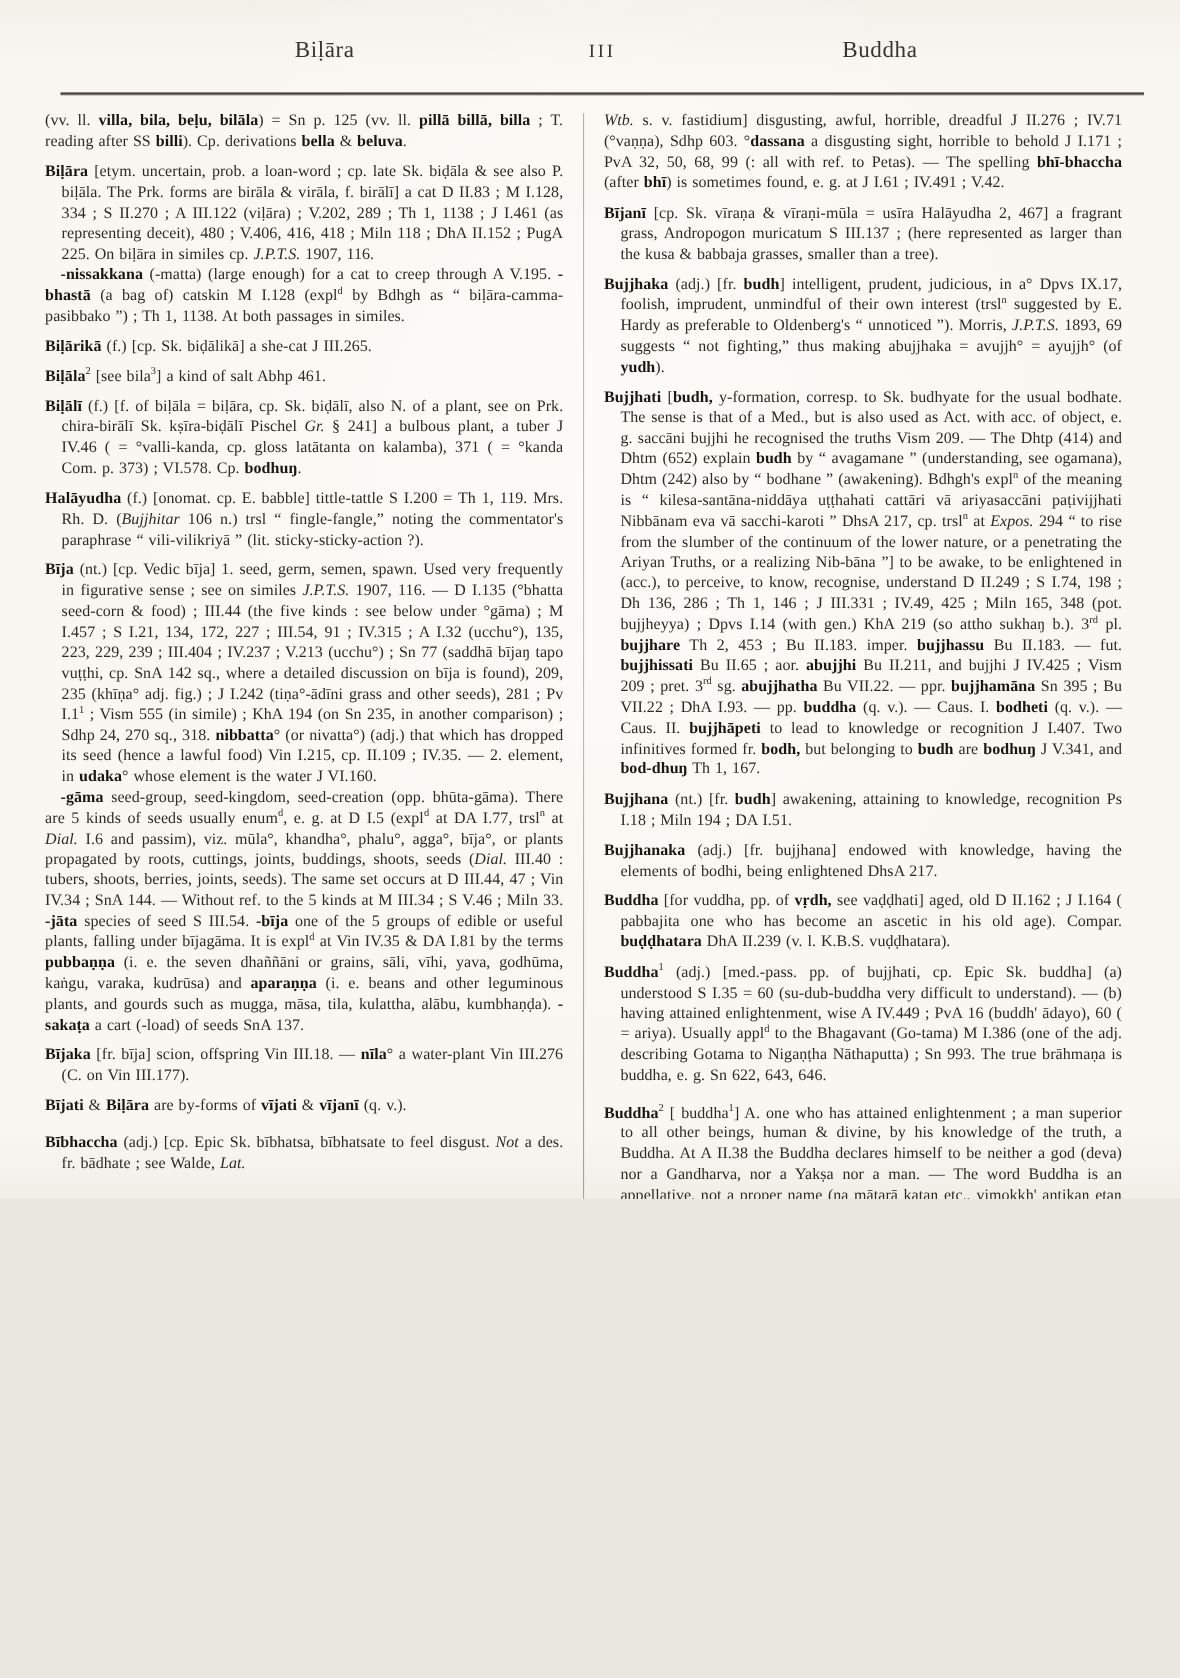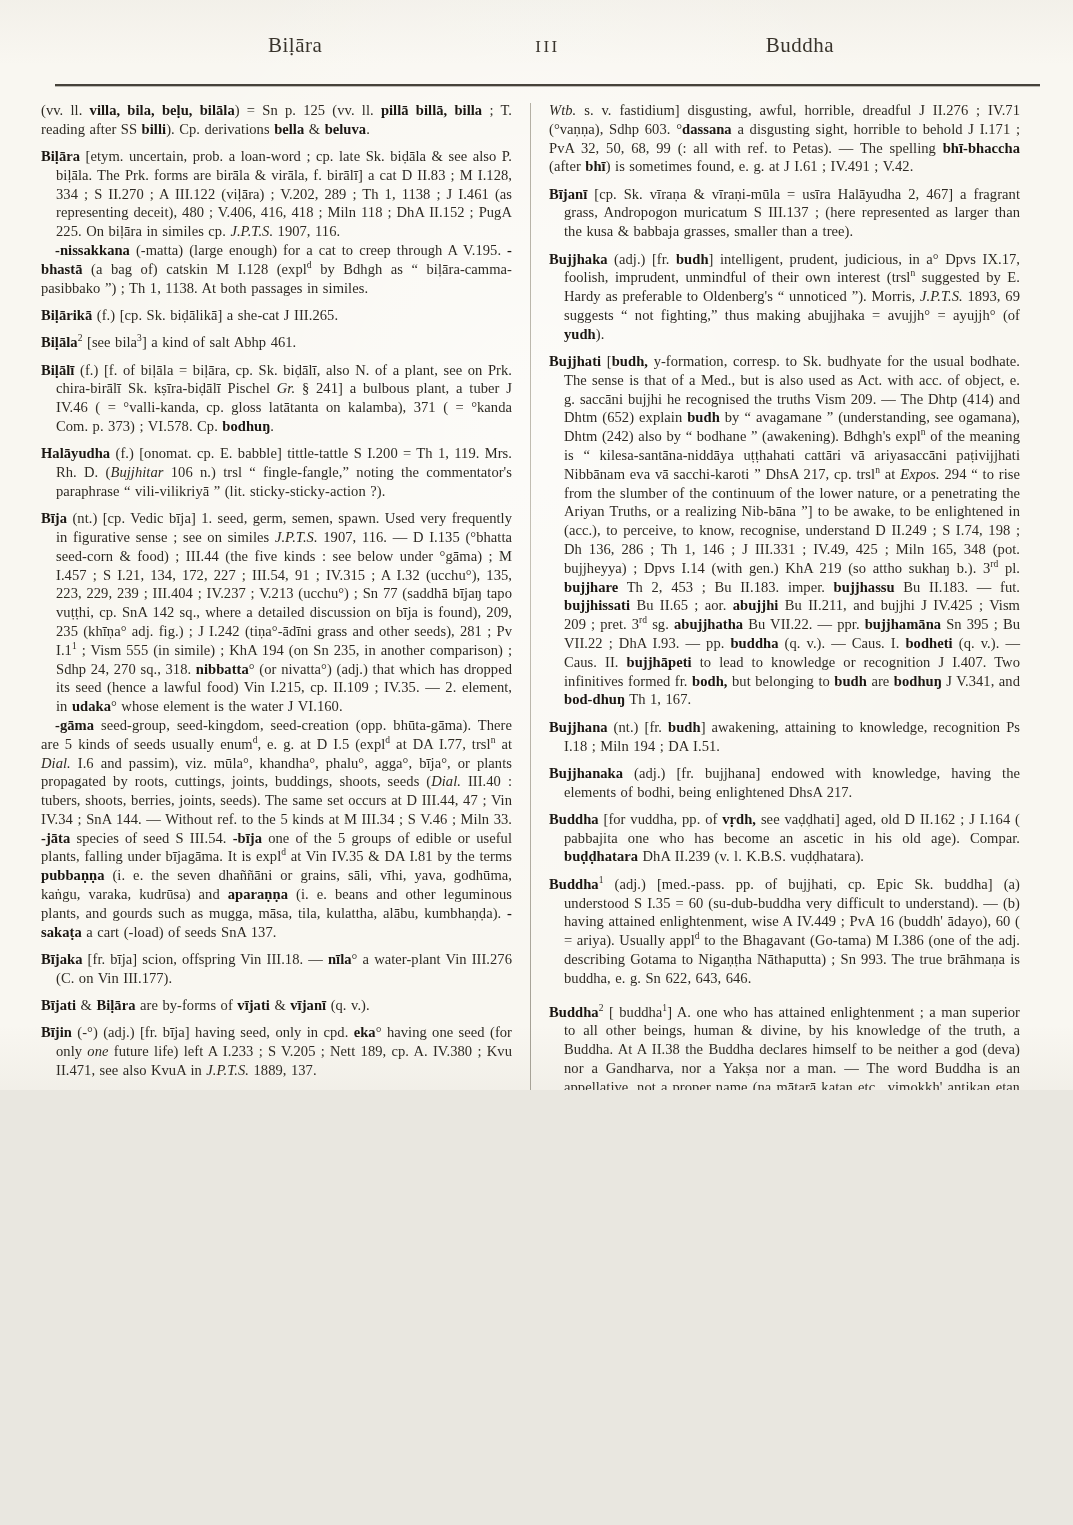--- a/index.html
+++ b/index.html
@@ -83,23 +83,20 @@
           <p class="hang"><b>Bīja</b> (nt.) [cp. Vedic bīja] 1. seed, germ, semen, spawn. Used very frequently in figurative sense ; see on similes <i>J.P.T.S.</i> 1907, 116. — D I.135 (°bhatta seed-corn &amp; food) ; III.44 (the five kinds : see below under °gāma) ; M I.457 ; S I.21, 134, 172, 227 ; III.54, 91 ; IV.315 ; A I.32 (ucchu°), 135, 223, 229, 239 ; III.404 ; IV.237 ; V.213 (ucchu°) ; Sn 77 (saddhā bījaŋ tapo vuṭṭhi, cp. SnA 142 sq., where a detailed discussion on bīja is found), 209, 235 (khīṇa° adj. fig.) ; J I.242 (tiṇa°-ādīni grass and other seeds), 281 ; Pv I.1<sup>1</sup> ; Vism 555 (in simile) ; KhA 194 (on Sn 235, in another comparison) ; Sdhp 24, 270 sq., 318.  <b>nibbatta</b>° (or nivatta°) (adj.) that which has dropped its seed (hence a lawful food) Vin I.215, cp. II.109 ; IV.35. — 2. element, in <b>udaka</b>° whose element is the water J VI.160.</p>
           <p class="sub"><b>-gāma</b> seed-group, seed-kingdom, seed-creation (opp. bhūta-gāma).  There are 5 kinds of seeds usually enum<sup>d</sup>, e. g. at D I.5 (expl<sup>d</sup> at DA I.77, trsl<sup>n</sup> at <i>Dial.</i> I.6 and passim), viz. mūla°, khandha°, phalu°, agga°, bīja°, or plants propagated by roots, cuttings, joints, buddings, shoots, seeds (<i>Dial.</i> III.40 : tubers, shoots, berries, joints, seeds).  The same set occurs at D III.44, 47 ; Vin IV.34 ; SnA 144. — Without ref. to the 5 kinds at M III.34 ; S V.46 ; Miln 33.  <b>-jāta</b> species of seed S III.54.  <b>-bīja</b> one of the 5 groups of edible or useful plants, falling under bījagāma.  It is expl<sup>d</sup> at Vin IV.35 &amp; DA I.81 by the terms <b>pubbaṇṇa</b> (i. e. the seven dhaññāni or grains, sāli, vīhi, yava, godhūma, kaṅgu, varaka, kudrūsa) and <b>aparaṇṇa</b> (i. e. beans and other leguminous plants, and gourds such as mugga, māsa, tila, kulattha, alābu, kumbhaṇḍa).  <b>-sakaṭa</b> a cart (-load) of seeds SnA 137.</p>
         </div>
         <div class="entry">
           <p class="hang"><b>Bījaka</b> [fr. bīja] scion, offspring Vin III.18.  — <b>nīla</b>° a water-plant Vin III.276 (C. on Vin III.177).</p>
         </div>
         <div class="entry">
           <p class="hang"><b>Bījati</b> &amp; <b>Biḷāra</b> are by-forms of <b>vījati</b> &amp; <b>vījanī</b> (q. v.).</p>
         </div>
         <div class="entry">
-          <p class="hang"><b>Bījin</b> (-°) (adj.) [fr. bīja] having seed, only in cpd. <b>eka</b>° having one seed (for only <i>one</i> future life) left A I.233 ; S V.205 ; Nett 189, cp. A. IV.380 ; Kvu II.471, see also KvuA in <i>J.P.T.S.</i> 1889, 137.</p>
-        </div>
-        <div class="entry">
           <p class="hang"><b>Bībhaccha</b> (adj.) [cp. Epic Sk. bībhatsa, bībhatsate to feel disgust.  <i>Not</i> a des. fr. bādhate ; see Walde, <i>Lat.</i></p>
         </div>
       </div>
     <div class="divider"></div>
     <div class="column">
         <div class="entry">
           <p class="cont"><i>Wtb.</i> s. v. fastidium] disgusting, awful, horrible, dreadful J II.276 ; IV.71 (°vaṇṇa), Sdhp 603.  °<b>dassana</b> a disgusting sight, horrible to behold J I.171 ; PvA 32, 50, 68, 99 (: all with ref. to Petas). — The spelling <b>bhī-bhaccha</b> (after <b>bhī</b>) is sometimes found, e. g. at J I.61 ; IV.491 ; V.42.</p>
         </div>
         <div class="entry">
           <p class="hang"><b>Bījanī</b> [cp. Sk. vīraṇa &amp; vīraṇi-mūla = usīra Halāyudha 2, 467] a fragrant grass, Andropogon muricatum S III.137 ; (here represented as larger than the kusa &amp; babbaja grasses, smaller than a tree).</p>

